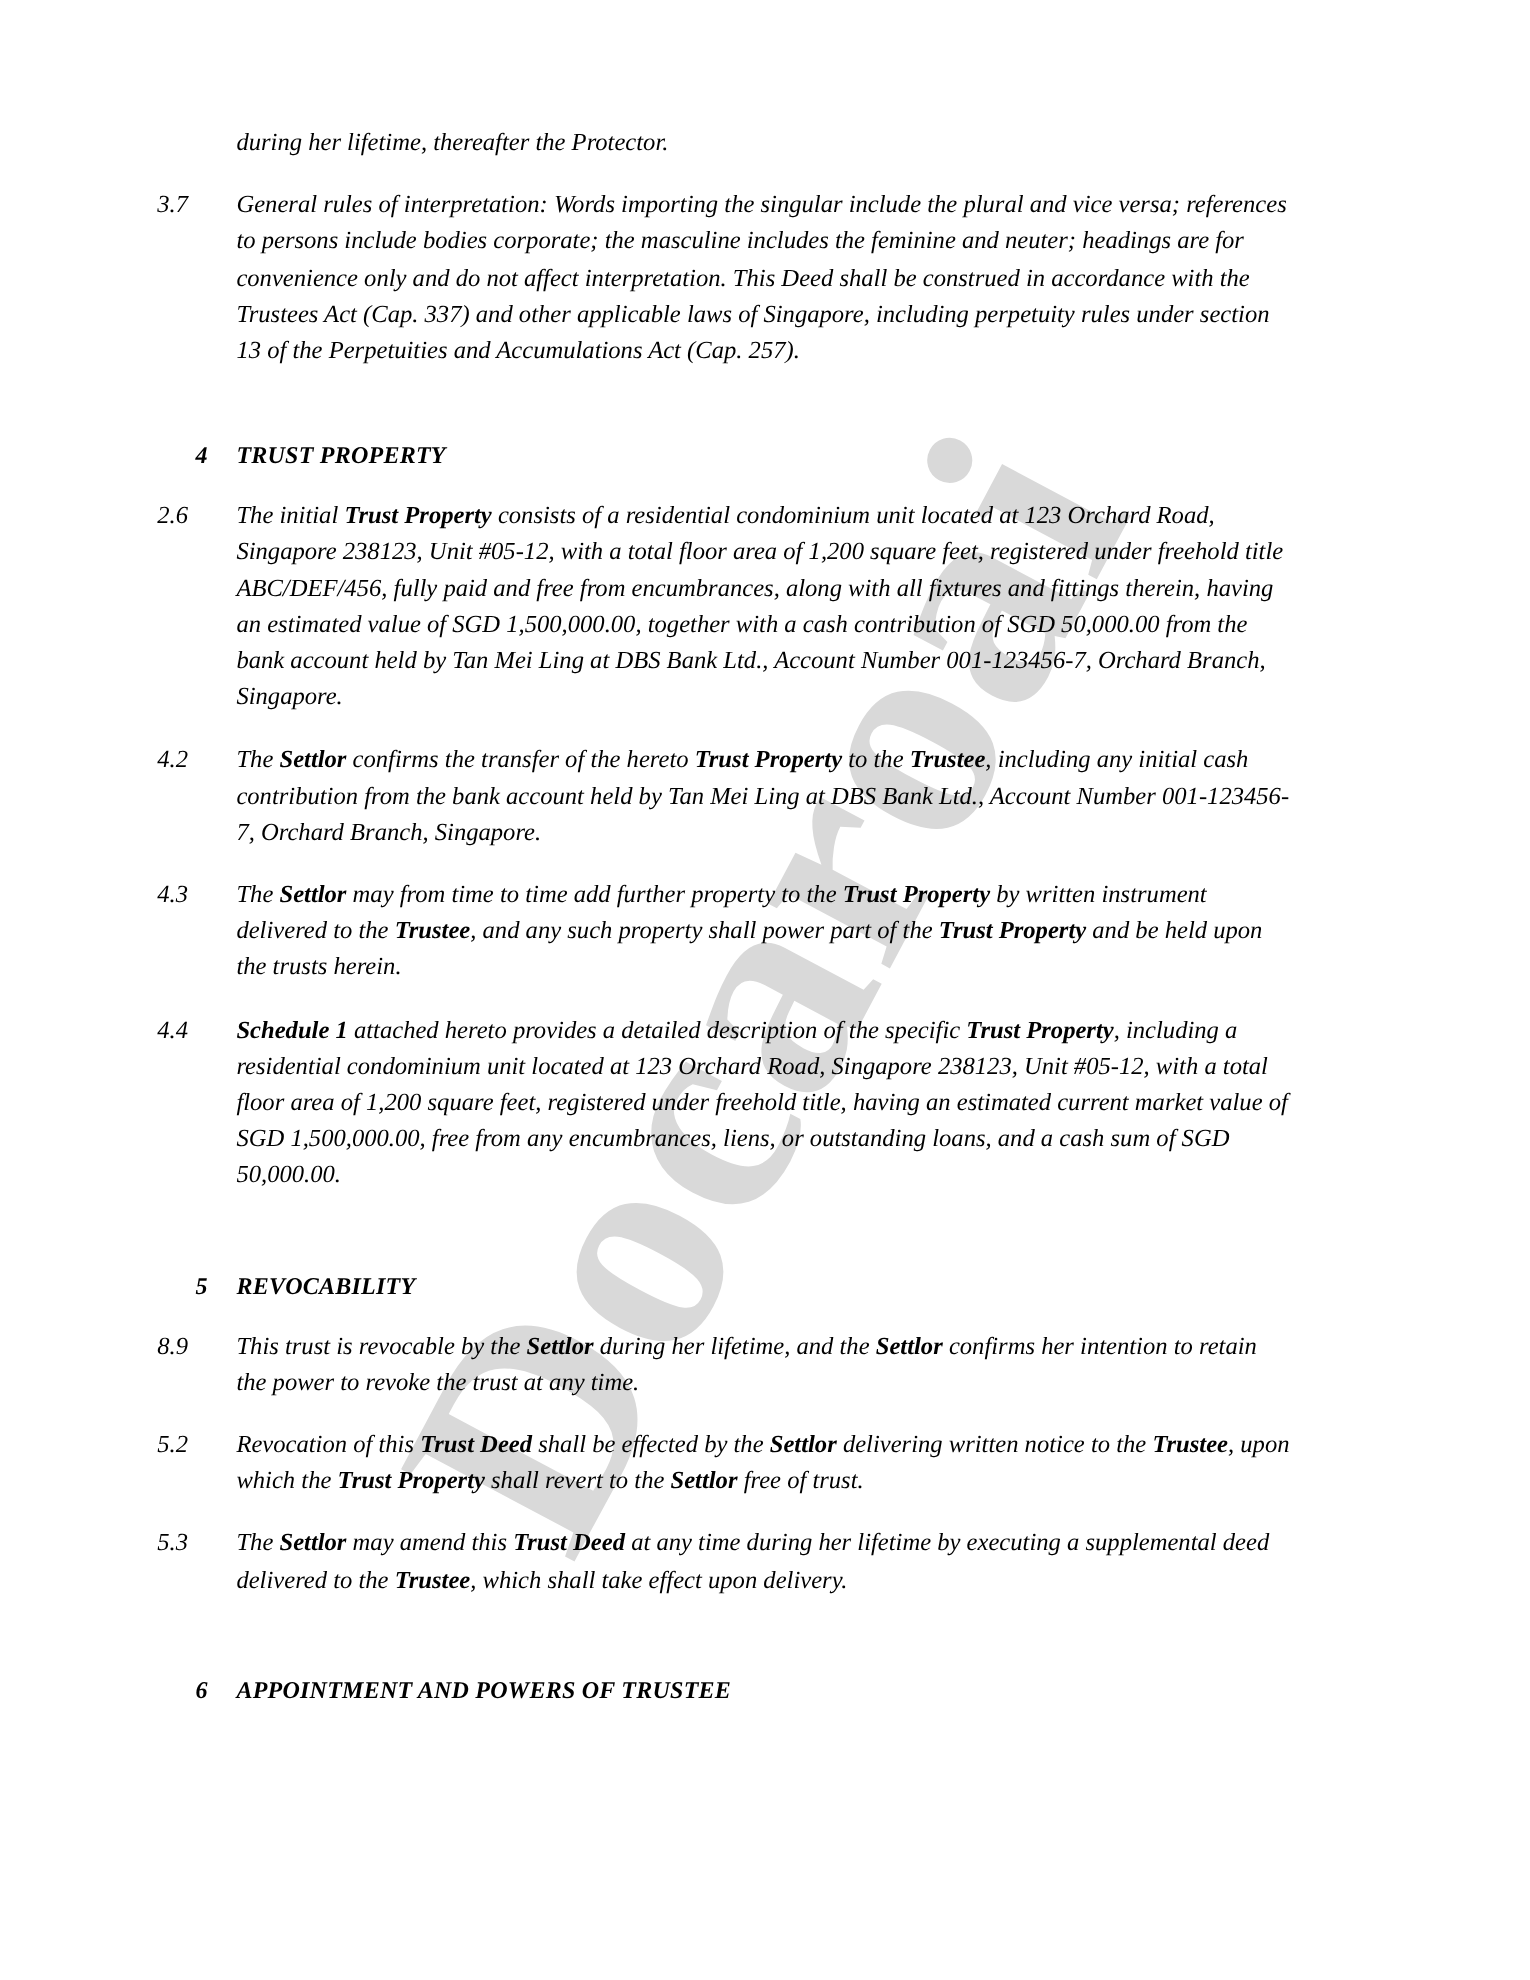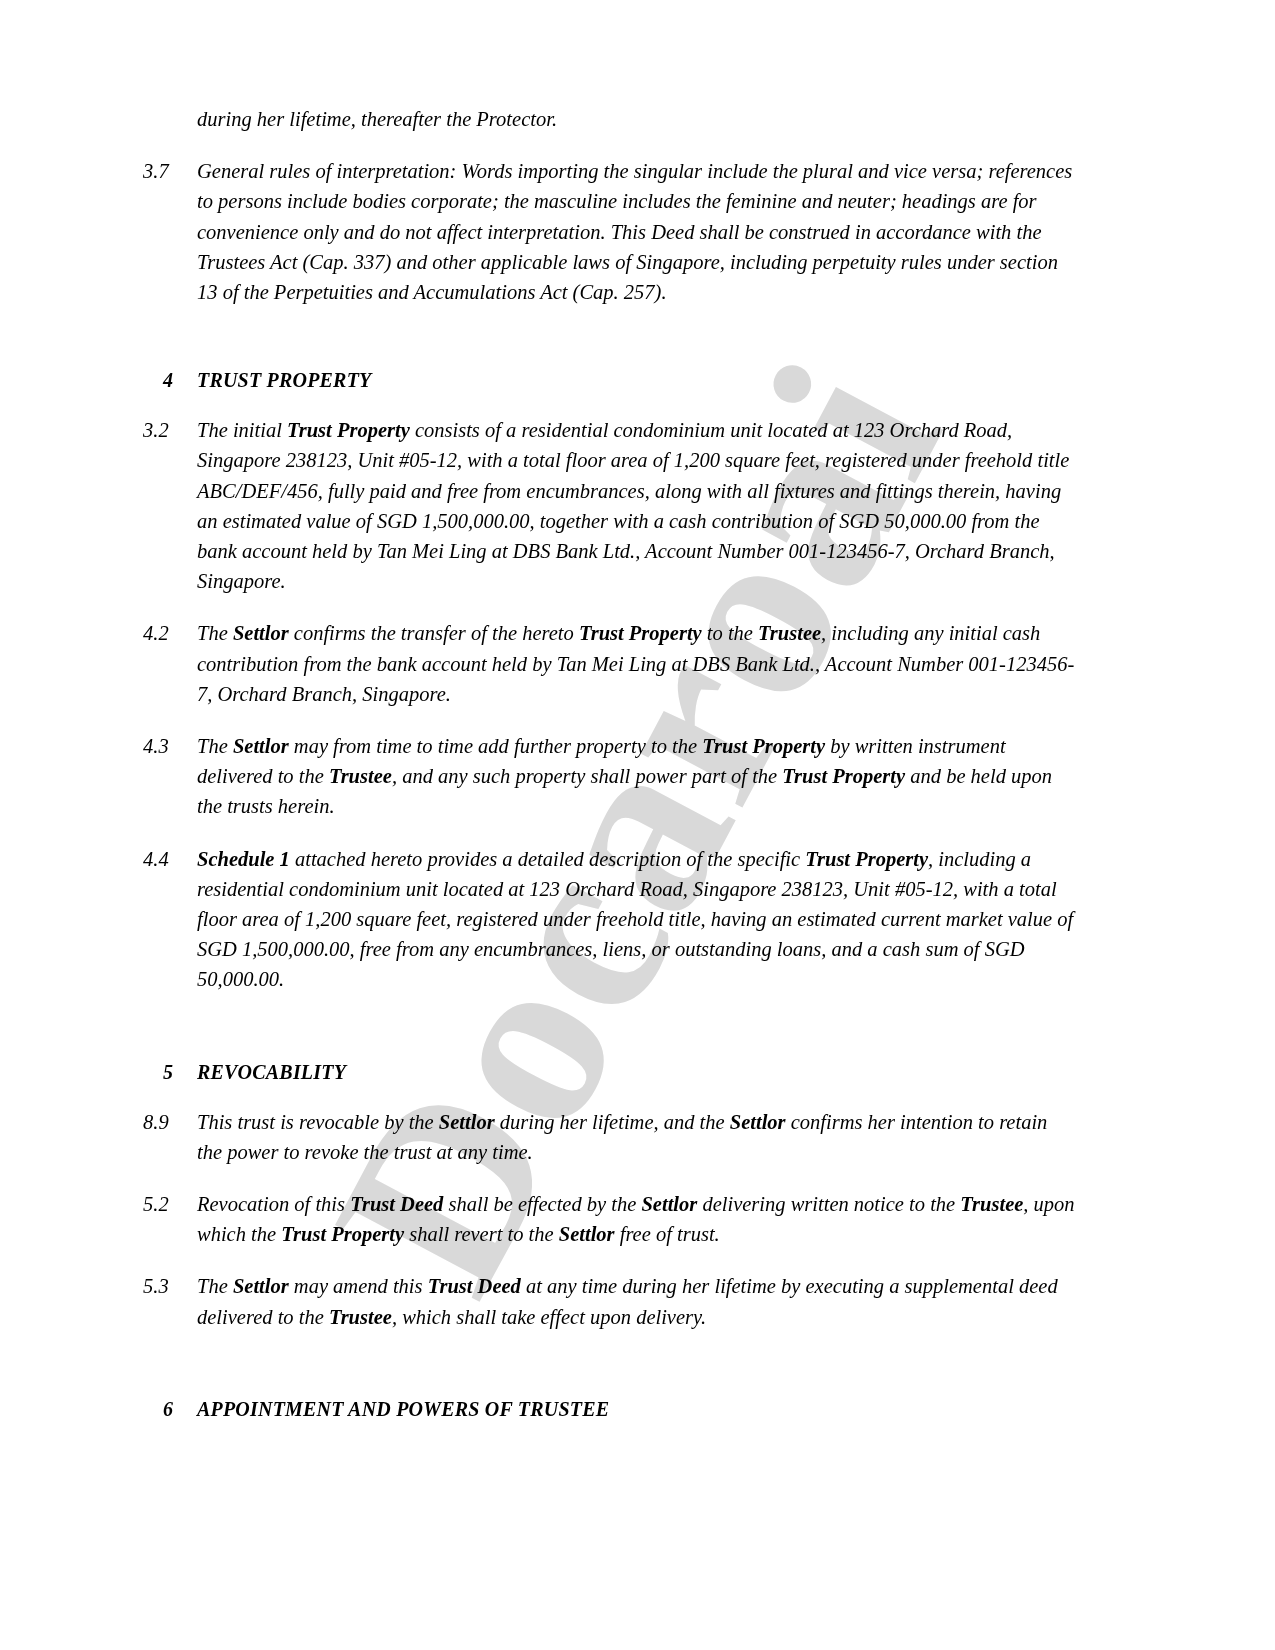--- a/index.html
+++ b/index.html
@@ -59,21 +59,21 @@
     position: relative;
     padding-left: 197px;
     padding-right: 200px;
     font-size: 20.5px;
     line-height: 30.2px;
     text-align: left;
   }
 
   .block .num {
     position: absolute;
-    left: 143px;
+    left: 131px;
     top: 0;
     width: 50px;
     font-size: 20.5px;
     line-height: 30.2px;
   }
 
   .cont-para {
     padding-left: 197px;
     padding-right: 200px;
     font-size: 20.5px;
@@ -129,21 +129,21 @@
     <div class="gap-section-before"></div>
 
     <div class="heading">
       <span class="num">4</span>
       <span>TRUST PROPERTY</span>
     </div>
 
     <div class="gap-section-after"></div>
 
     <div class="block">
-      <span class="num">3.2</span>
+      <span class="num">2.6</span>
       <span class="body"><span>The initial </span><b>Trust Property</b><span> consists of a residential condominium unit located at 123 Orchard Road, Singapore 238123, Unit #05-12, with a total floor area of 1,200 square feet, registered under freehold title ABC/DEF/456, fully paid and free from encumbrances, along with all fixtures and fittings therein, having an estimated value of SGD 1,500,000.00, together with a cash contribution of SGD 50,000.00 from the bank account held by Tan Mei Ling at DBS Bank Ltd., Account Number 001-123456-7, Orchard Branch, Singapore.</span></span>
     </div>
 
     <div class="gap-clause"></div>
 
     <div class="block">
       <span class="num">4.2</span>
       <span class="body"><span>The </span><b>Settlor</b><span> confirms the transfer of the hereto </span><b>Trust Property</b><span> to the </span><b>Trustee</b><span>, including any initial cash contribution from the bank account held by Tan Mei Ling at DBS Bank Ltd., Account Number 001-123456-7, Orchard Branch, Singapore.</span></span>
     </div>
 

